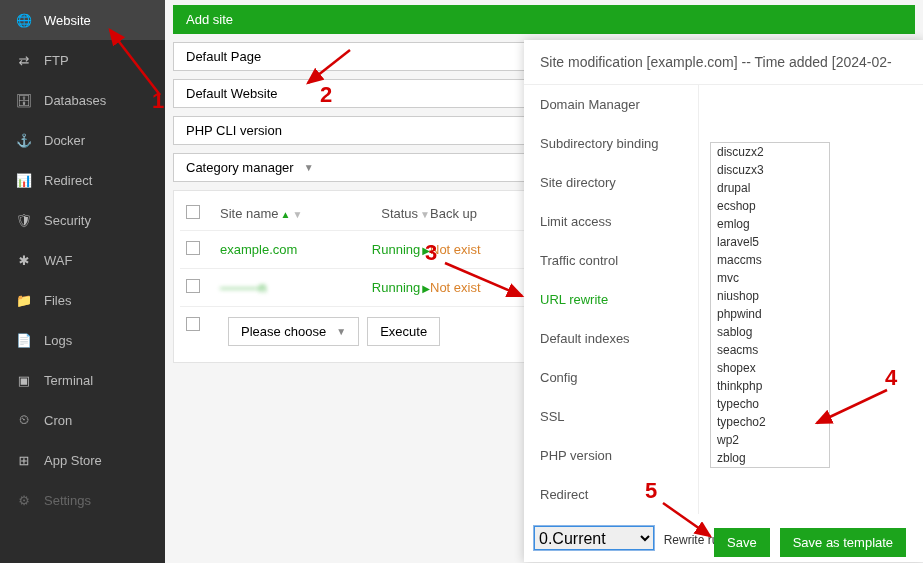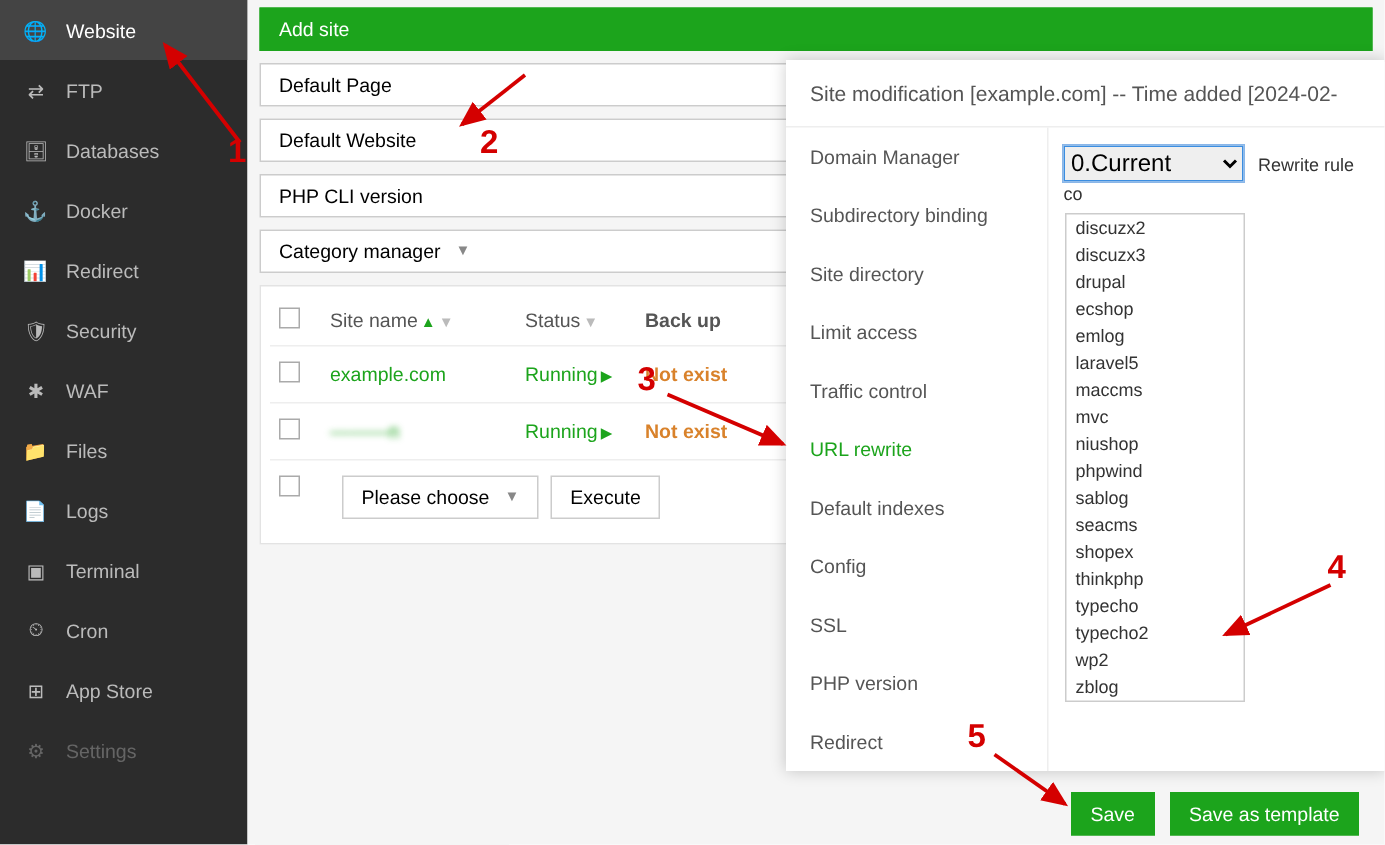--- a/index.html
+++ b/index.html
@@ -10,31 +10,31 @@
   .side-item .icon { width: 16px; height: 16px; margin-right: 12px; display: inline-flex; align-items: center; justify-content: center; }
   .main { position: absolute; left: 165px; top: 0; right: 0; height: 563px; background: #f5f5f5; padding: 5px 8px; }
   .toolbar { display: flex; gap: 8px; margin-bottom: 8px; flex-direction: column; }
   .btn { padding: 6px 12px; border: 1px solid #ccc; background: #fff; cursor: pointer; font-size: 13px; display: inline-flex; align-items: center; gap: 6px; }
   .btn.green { background: #1ca41c; color: #fff; border-color: #1ca41c; }
   .panel { background: #fff; border: 1px solid #e3e3e3; padding: 6px; }
   .thead { display: flex; align-items: center; padding: 8px 6px; color: #555; }
   .trow { display: flex; align-items: center; padding: 10px 6px; border-top: 1px solid #eee; }
   .col-chk { width: 34px; }
   .col-name { width: 130px; }
-  .col-status { width: 80px; }
-  .col-backup { width: 90px; font-weight: bold; }
+  .col-status { width: 80px; text-align: right; }
+  .col-backup { width: 90px; }
   .chk { width: 14px; height: 14px; border: 1px solid #aaa; display: inline-block; }
   .gtext { color: #1ca41c; }
   .otext { color: #d9822b; }
   .sort-ic { color: #bbb; font-size: 10px; margin-left:2px;}
   .sort-ic.up { color: #1ca41c; }
   .footbar { display:flex; gap:8px; padding: 10px 6px; border-top:1px solid #eee;}
   .modal { position: absolute; left: 524px; top: 40px; width: 400px; background: #fff; box-shadow: 0 0 10px rgba(0,0,0,.2); }
   .modal-title { padding: 14px 16px; font-size: 14px; color: #555; }
-  .modal-body { display: flex; border-top: 1px solid #eee; }
+  .modal-body { display: flex; border-top: 1px solid #eee; flex-direction: column; }
   .tabs { width: 175px; border-right: 1px solid #eee; }
   .tab { padding: 12px 16px; color: #555; cursor: pointer; }
   .tab.active { color: #1ca41c; font-weight: 500; }
   .pane { flex: 1; padding: 12px 10px; }
   .sel { width: 120px; border: 1px solid #3b8de0; outline: 1px solid #8ab6e8; height: 24px; font-size: 16px; }
   .rlabel { font-size: 12px; margin-left: 6px; }
   .dropdown { position: absolute; left: 710px; top: 142px; width: 120px; max-height: 350px; overflow-y: auto; background: #fff; border: 1px solid #ccc; }
   .dropdown::-webkit-scrollbar { width: 10px; }
   .dropdown::-webkit-scrollbar-thumb { background: #bbb; }
   .dd-item { padding: 2px 6px; font-size: 12px; cursor: pointer; }

